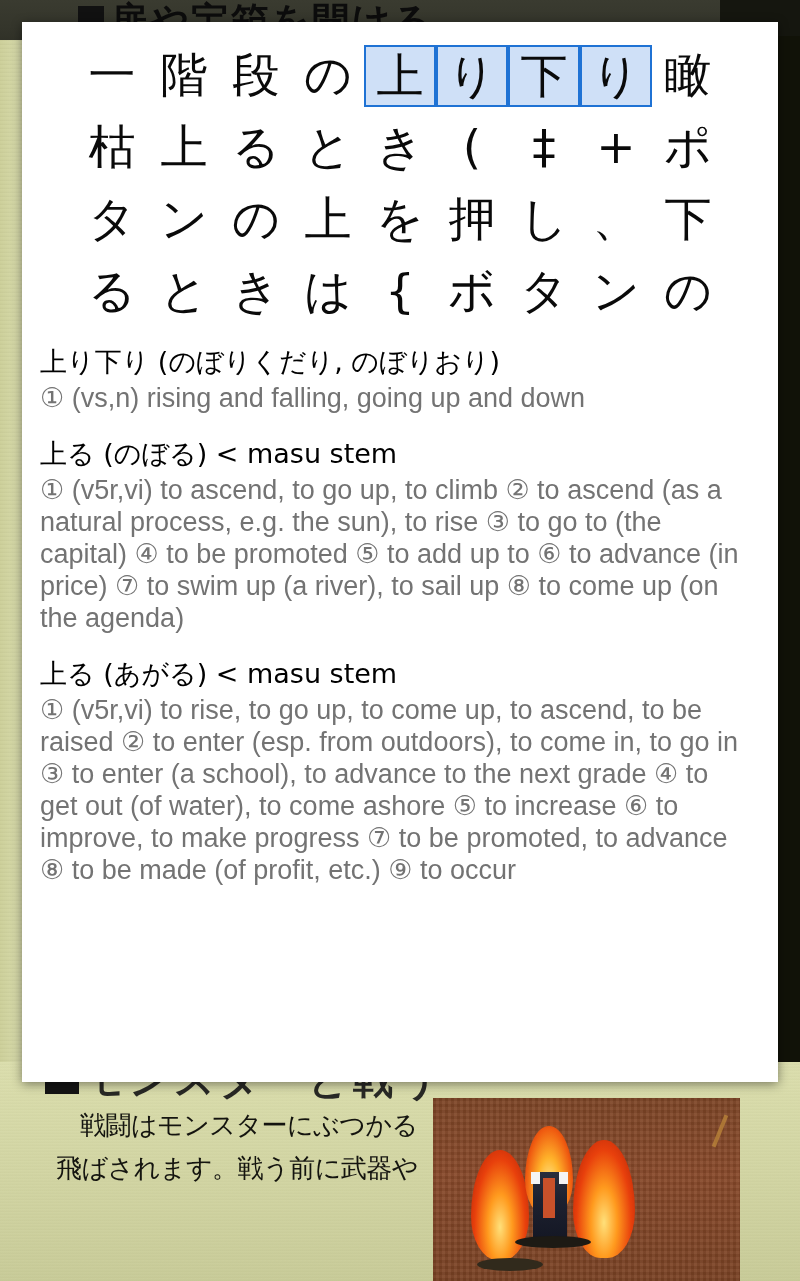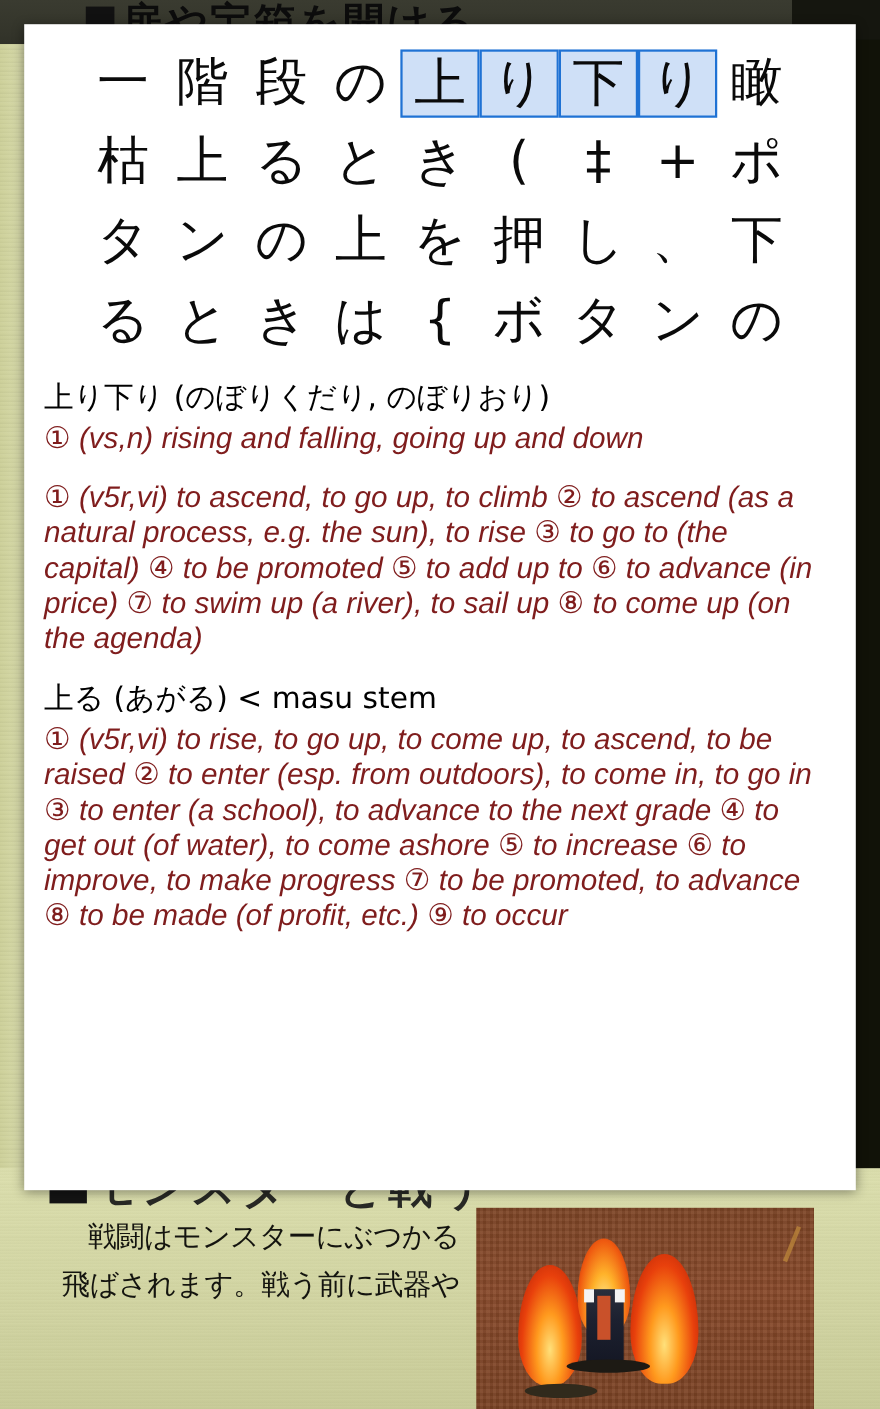--- a/index.html
+++ b/index.html
@@ -223,24 +223,23 @@
   .entry { margin-bottom: 22px; }
   .entry-head {
     font-size: 27px;
     color: #000;
     line-height: 36px;
     margin-bottom: 2px;
     font-family: "DejaVu Sans", "Liberation Sans", sans-serif;
   }
   .entry-body {
     font-size: 27px;
-    color: #7f1d1d;
+    color: #737373;
     line-height: 32px;
     font-family: "Liberation Sans", "DejaVu Sans", sans-serif;
-    font-style: italic;
   }
   .entry.clipped { margin-bottom: 0; }
 </style>
 </head>
 <body>
 
 <div id="scene">
 
   <div class="photo-top-band">
     <div class="band-square"></div>
@@ -332,20 +331,21 @@
 
   <div class="entries">
 
     <div class="entry">
       <div class="entry-head">上り下り (のぼりくだり, のぼりおり)</div>
       <div class="entry-body">① (vs,n) rising and falling, going up and down</div>
     </div>
 
 
     <div class="entry">
+      <div class="entry-head">上る (のぼる) &lt; masu stem</div>
       <div class="entry-body">① (v5r,vi) to ascend, to go up, to climb ② to ascend (as a natural process, e.g. the sun), to rise ③ to go to (the capital) ④ to be promoted ⑤ to add up to ⑥ to advance (in price) ⑦ to swim up (a river), to sail up ⑧ to come up (on the agenda)</div>
     </div>
 
     <div class="entry clipped">
       <div class="entry-head">上る (あがる) &lt; masu stem</div>
       <div class="entry-body">① (v5r,vi) to rise, to go up, to come up, to ascend, to be raised ② to enter (esp. from outdoors), to come in, to go in ③ to enter (a school), to advance to the next grade ④ to get out (of water), to come ashore ⑤ to increase ⑥ to improve, to make progress ⑦ to be promoted, to advance ⑧ to be made (of profit, etc.) ⑨ to occur</div>
     </div>
 
   </div>
 </div>

